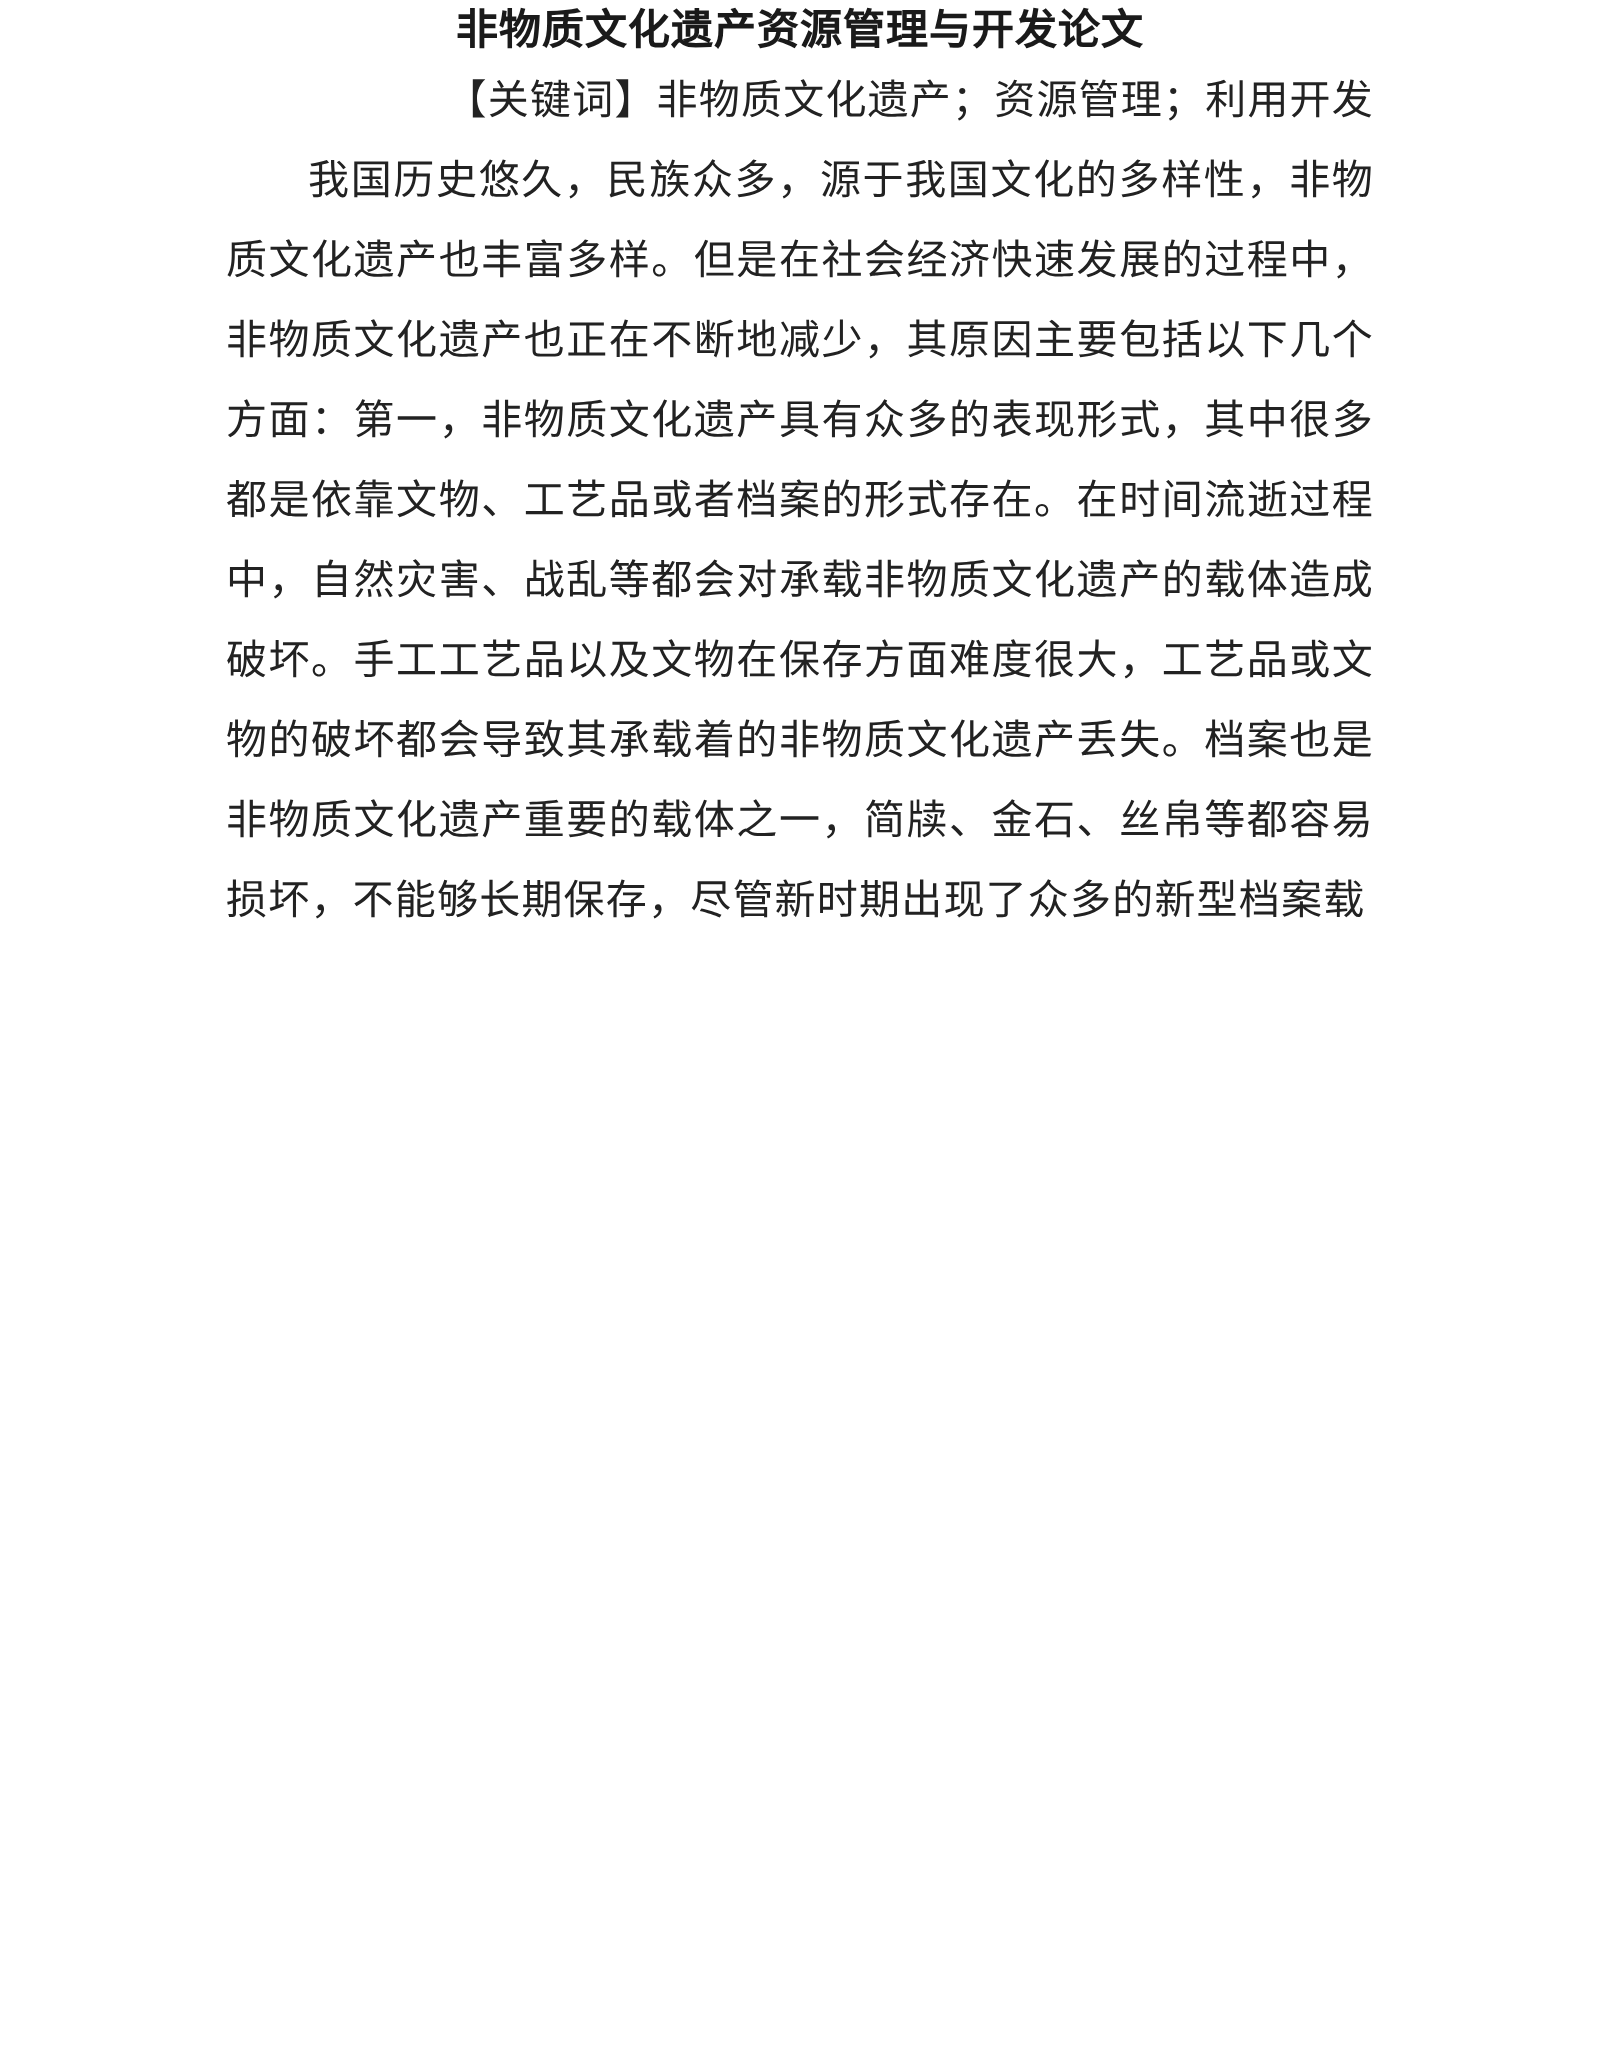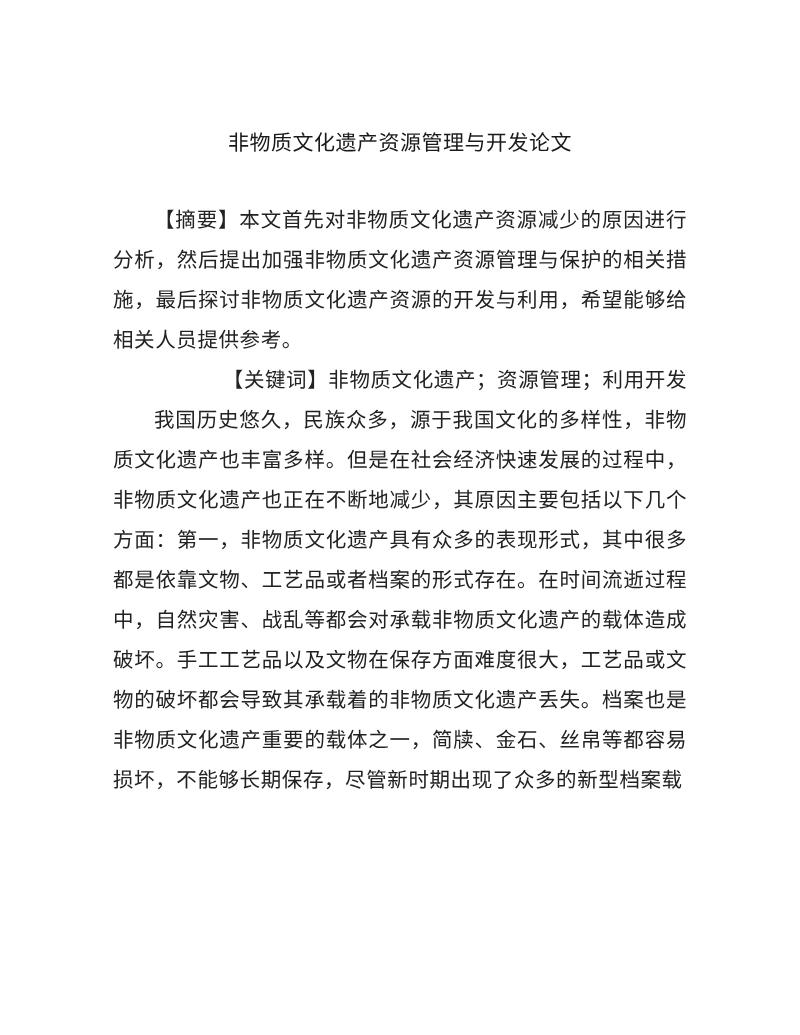--- a/index.html
+++ b/index.html
@@ -18,28 +18,27 @@
     box-sizing: border-box;
   }
   .content {
     position: absolute;
     left: 113px;
     top: 0;
     width: 574px;
   }
   .doc-title {
     font-family: "DejaVu Sans", "Liberation Sans", sans-serif;
-    font-weight: normal;
+    font-weight: bold;
     font-size: 21px;
     line-height: 30px;
     color: #1a1a1a;
     text-align: center;
     letter-spacing: 0.5px;
     margin: 0;
-    padding-top: 128px;
     white-space: nowrap;
   }
   .body-block {
     font-family: "DejaVu Serif", "Liberation Serif", serif;
     font-size: 20.5px;
     line-height: 40px;
     color: #222222;
     text-align: justify;
     text-justify: inter-ideograph;
     letter-spacing: 0.6px;
@@ -73,21 +72,20 @@
   }
 </style>
 </head>
 <body>
 
 <div class="page">
   <div class="content">
 
     <h1 class="doc-title">非物质文化遗产资源管理与开发论文</h1>
 
-    <p class="body-block p-abstract">【摘要】本文首先对非物质文化遗产资源减少的原因进行分析，然后提出加强非物质文化遗产资源管理与保护的相关措施，最后探讨非物质文化遗产资源的开发与利用，希望能够给相关人员提供参考。</p>
 
     <p class="body-block p-keywords">【关键词】非物质文化遗产；资源管理；利用开发</p>
 
 
 
     <p class="body-block p-body">我国历史悠久，民族众多，源于我国文化的多样性，非物质文化遗产也丰富多样。但是在社会经济快速发展的过程中，非物质文化遗产也正在不断地减少，其原因主要包括以下几个方面：第一，非物质文化遗产具有众多的表现形式，其中很多都是依靠文物、工艺品或者档案的形式存在。在时间流逝过程中，自然灾害、战乱等都会对承载非物质文化遗产的载体造成破坏。手工工艺品以及文物在保存方面难度很大，工艺品或文物的破坏都会导致其承载着的非物质文化遗产丢失。档案也是非物质文化遗产重要的载体之一，简牍、金石、丝帛等都容易损坏，不能够长期保存，尽管新时期出现了众多的新型档案载</p>
 
   </div>
 </div>
 

